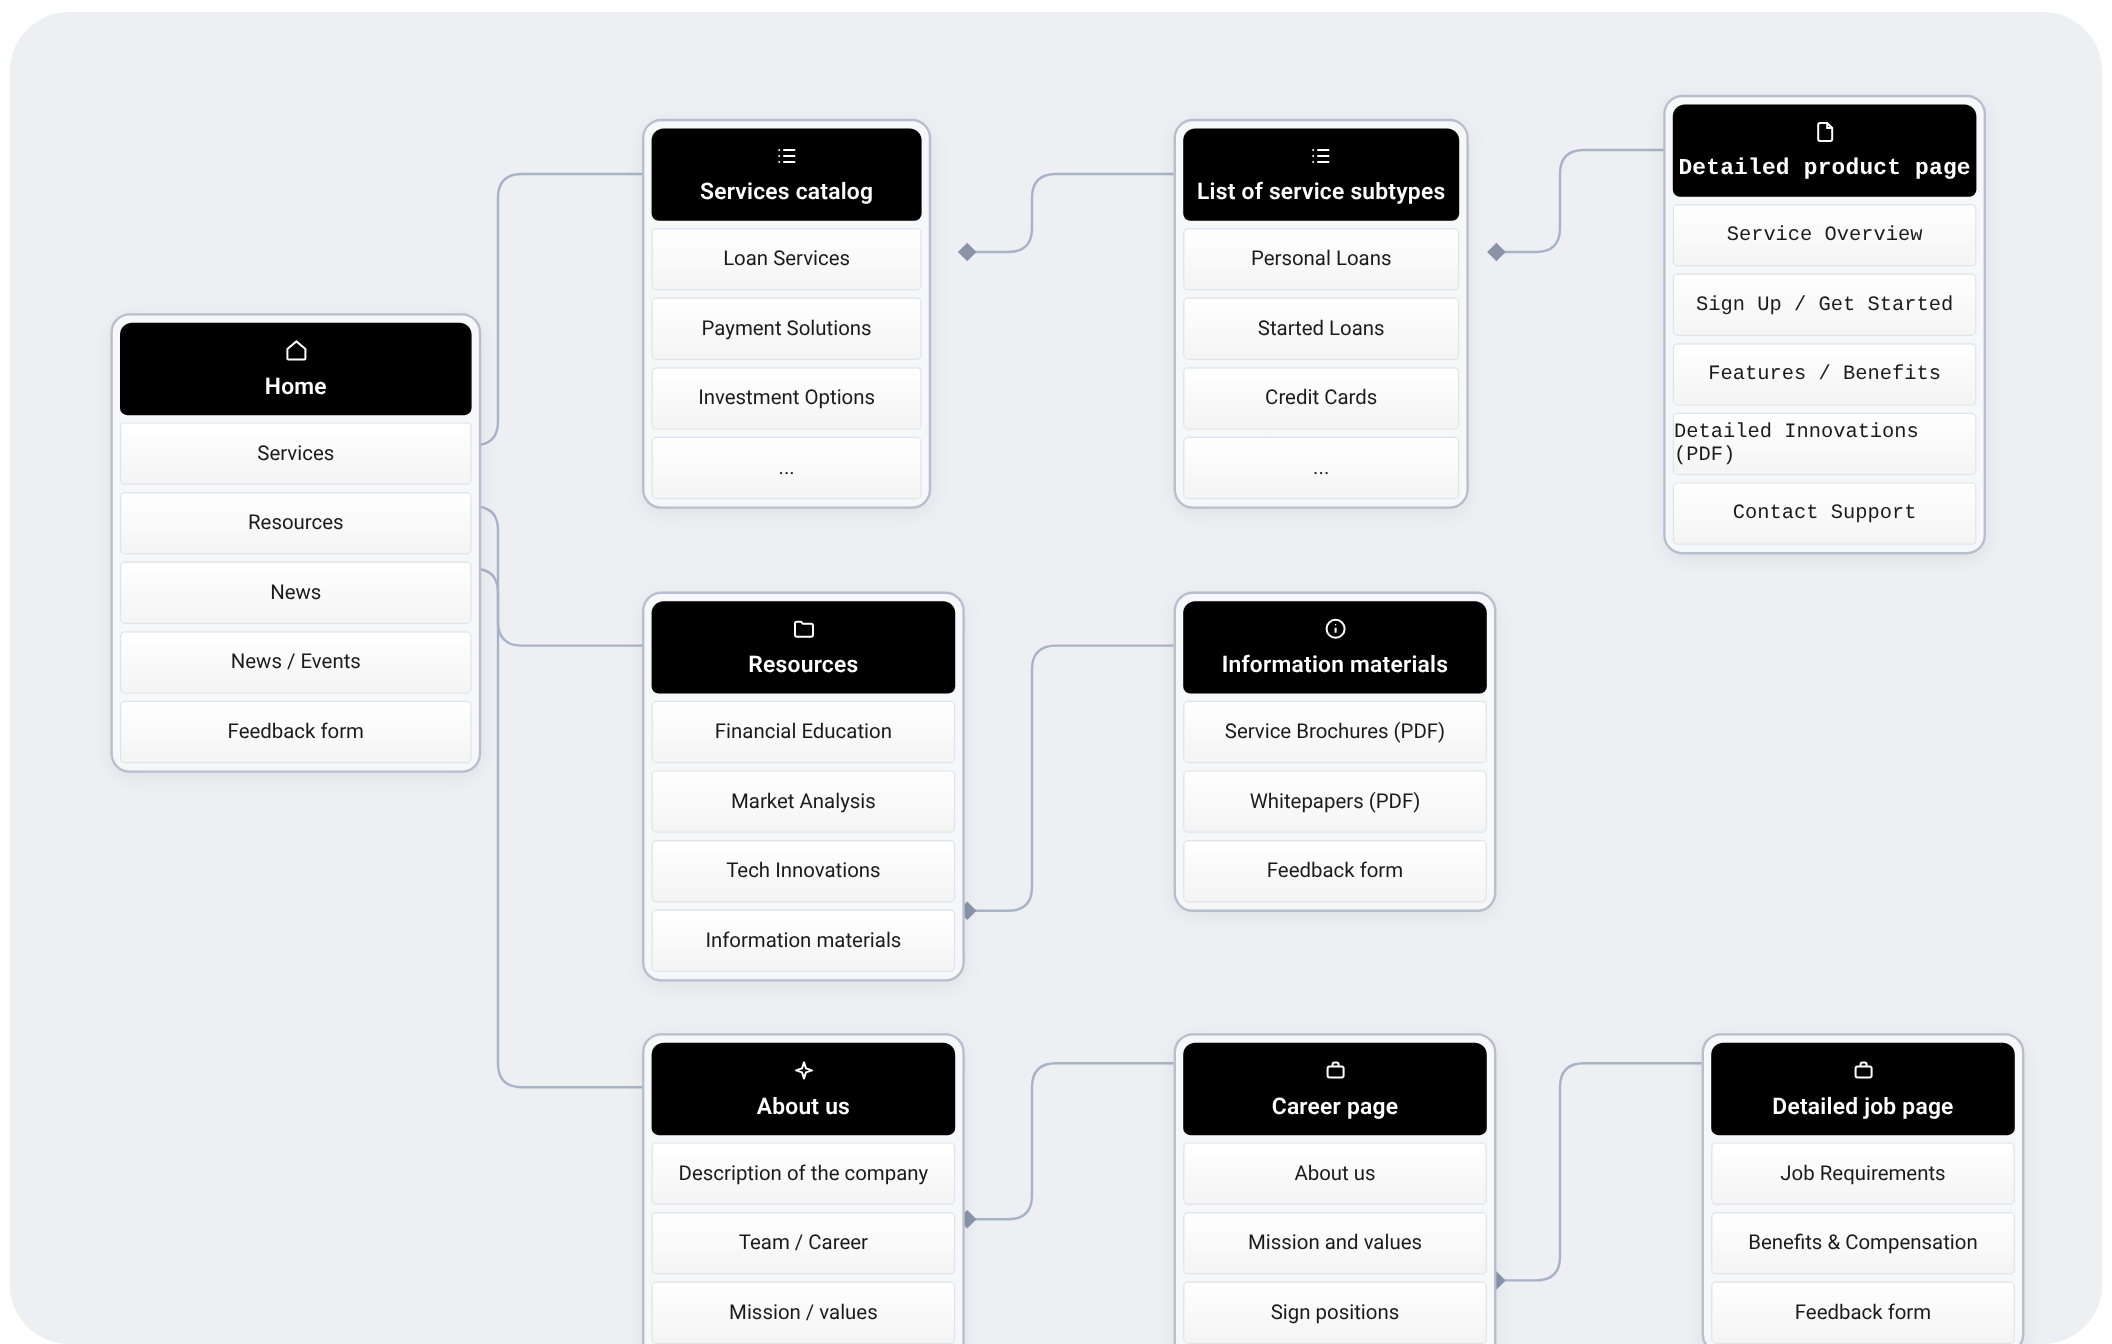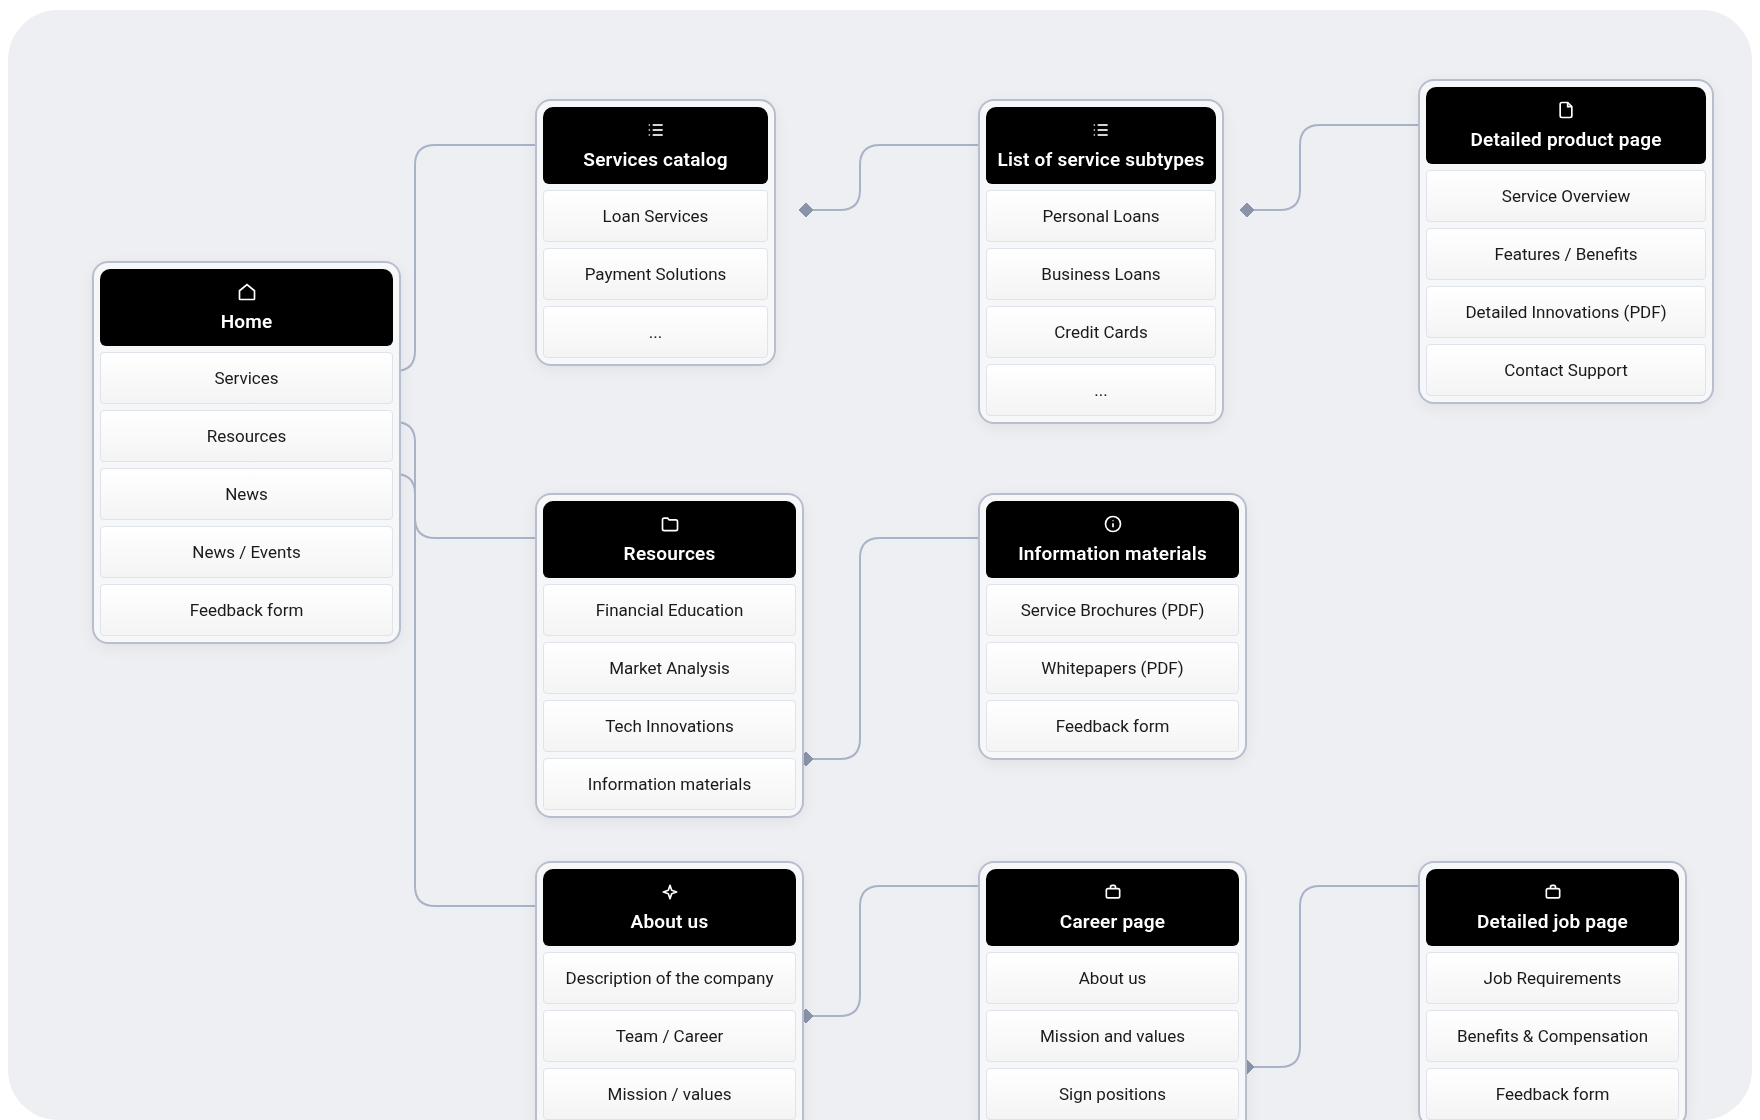--- a/index.html
+++ b/index.html
@@ -148,54 +148,56 @@
             <line x1="8" y1="18" x2="20" y2="18"></line>
             <circle cx="4" cy="6" r="1" fill="#fff" stroke="none"></circle>
             <circle cx="4" cy="12" r="1" fill="#fff" stroke="none"></circle>
             <circle cx="4" cy="18" r="1" fill="#fff" stroke="none"></circle>
           </svg>
       </span>
       <span class="card-title">Services catalog</span>
     </div>
     <div class="card-item">Loan Services</div>
     <div class="card-item">Payment Solutions</div>
+    <div class="card-item">Investment Options</div>
     <div class="card-item">...</div>
   </div>
 
   <div class="card" style="left:978px; top:99px; width:246px;">
     <div class="card-header">
       <span>
         <svg viewBox="0 0 24 24">
             <line x1="8" y1="6" x2="20" y2="6"></line>
             <line x1="8" y1="12" x2="20" y2="12"></line>
             <line x1="8" y1="18" x2="20" y2="18"></line>
             <circle cx="4" cy="6" r="1" fill="#fff" stroke="none"></circle>
             <circle cx="4" cy="12" r="1" fill="#fff" stroke="none"></circle>
             <circle cx="4" cy="18" r="1" fill="#fff" stroke="none"></circle>
           </svg>
       </span>
       <span class="card-title">List of service subtypes</span>
     </div>
     <div class="card-item">Personal Loans</div>
-    <div class="card-item">Business Loans</div>
+    <div class="card-item">Started Loans</div>
     <div class="card-item">Credit Cards</div>
     <div class="card-item">...</div>
   </div>
 
-  <div class="card" style="left:1418px; top:79px; width:296px;">
+  <div class="card" style="left:1386px; top:79px; width:269px;font-family:Liberation Mono, monospace;">
     <div class="card-header">
       <span>
         <svg viewBox="0 0 24 24">
             <path d="M14 3 H7 a2 2 0 0 0 -2 2 v14 a2 2 0 0 0 2 2 h10 a2 2 0 0 0 2 -2 V8 Z"></path>
             <path d="M14 3 V8 H19"></path>
           </svg>
       </span>
       <span class="card-title">Detailed product page</span>
     </div>
     <div class="card-item">Service Overview</div>
+    <div class="card-item">Sign Up / Get Started</div>
     <div class="card-item">Features / Benefits</div>
     <div class="card-item">Detailed Innovations (PDF)</div>
     <div class="card-item">Contact Support</div>
   </div>
 
   <div class="card" style="left:535px; top:493px; width:269px;">
     <div class="card-header">
       <span>
         <svg viewBox="0 0 24 24">
             <path d="M3 7 a2 2 0 0 1 2 -2 h4 l2 2 h8 a2 2 0 0 1 2 2 v9 a2 2 0 0 1 -2 2 H5 a2 2 0 0 1 -2 -2 Z"></path>

